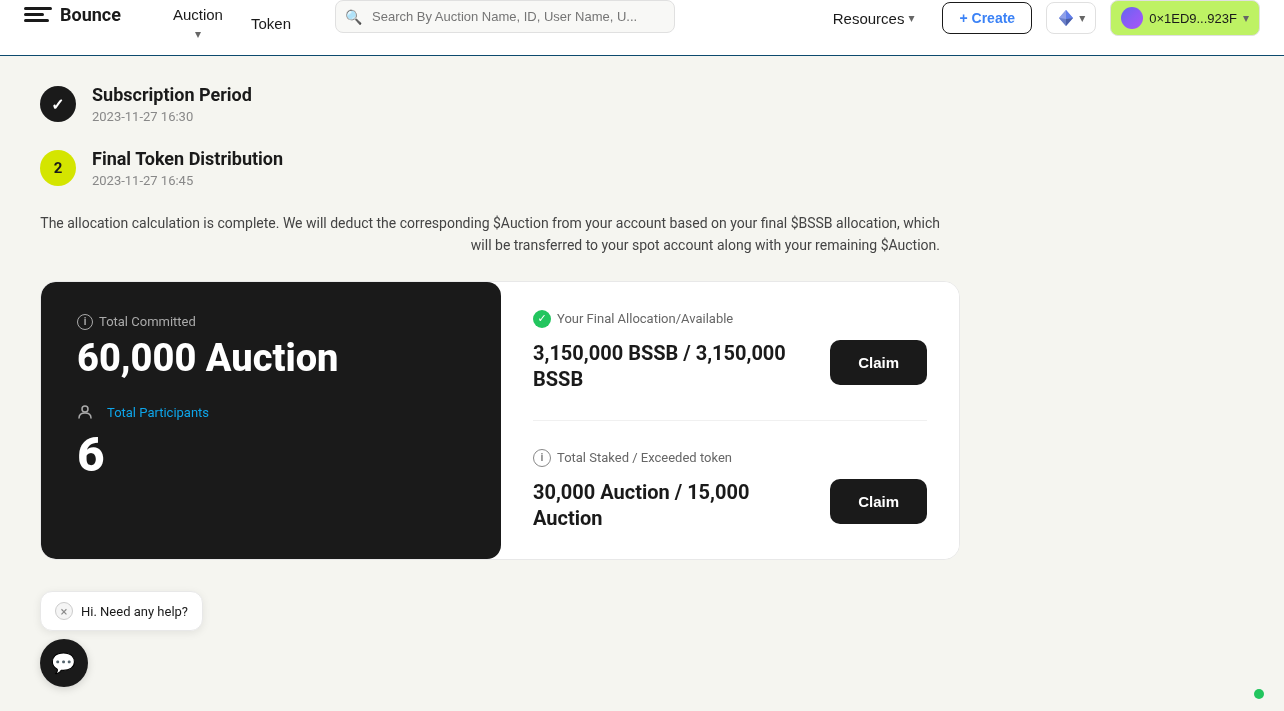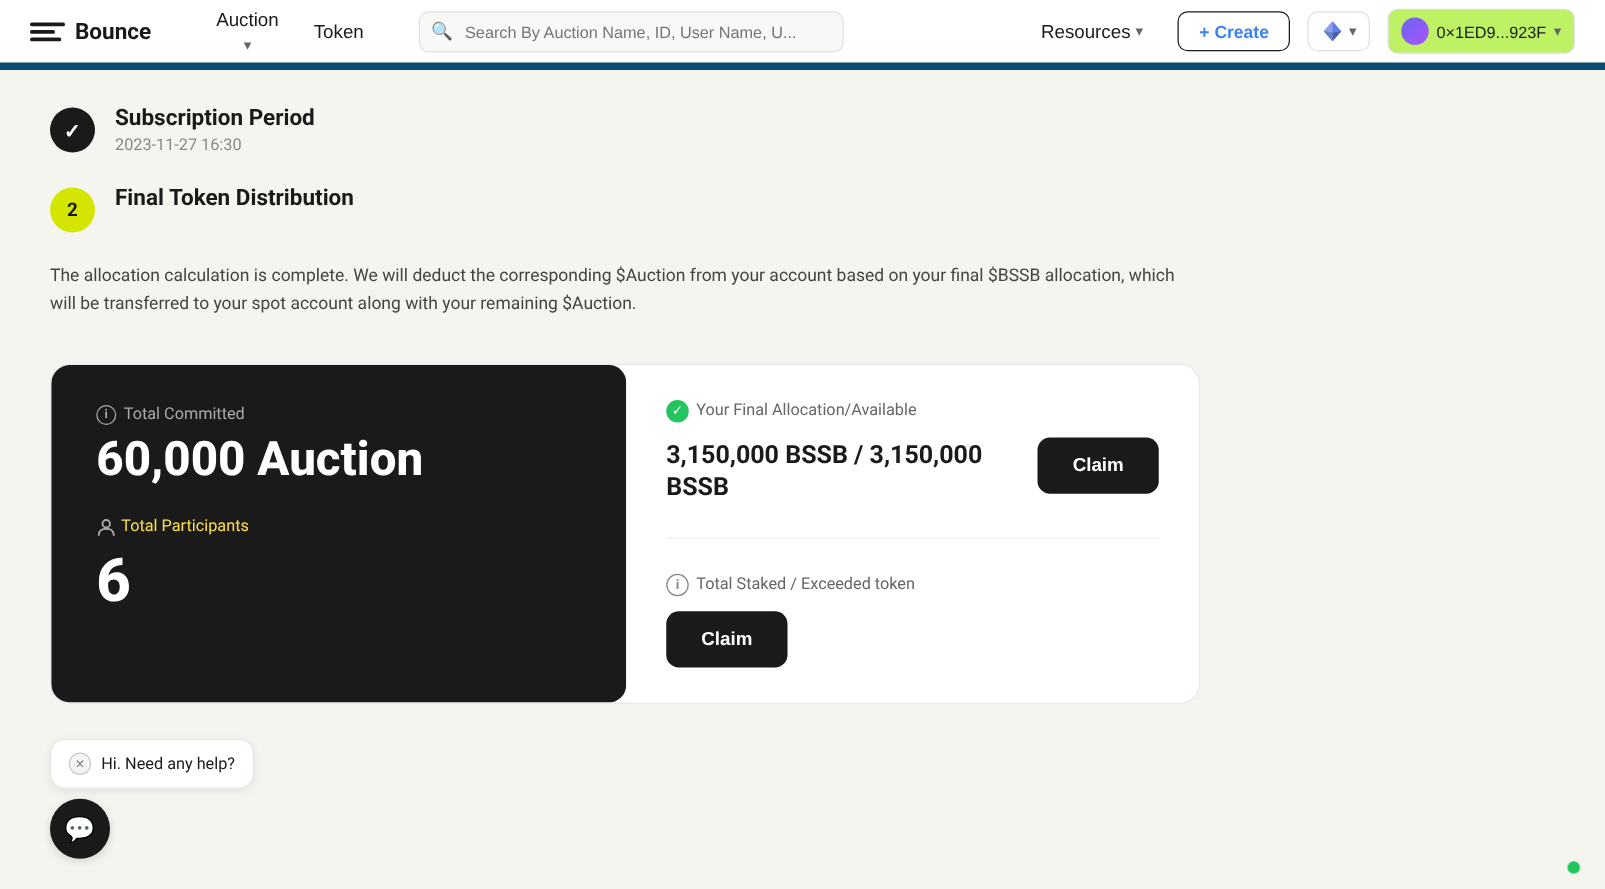--- a/index.html
+++ b/index.html
@@ -7,25 +7,25 @@
       font-family: -apple-system, BlinkMacSystemFont, 'Segoe UI', Roboto, sans-serif;
       background: #f5f5f0;
       min-height: 711px;
       width: 1284px;
       overflow: hidden;
     }
 
     
     .navbar {
       background: #fff;
-      border-bottom: 6px solid #0c4a6e;
+      border-bottom: 1px solid #0c4a6e;
       height: 56px;
       display: flex;
-      align-items: center;
-      padding: 17px 24px;
+      align-items: flex-start;
+      padding: 0 24px;
       gap: 32px;
       position: fixed;
       top: 0;
       left: 0;
       right: 0;
       z-index: 100;
     }
     .nav-logo {
       display: flex;
       align-items: center;
@@ -230,22 +230,23 @@
     .timeline-date {
       font-size: 13px;
       color: #888;
     }
 
     
     .allocation-text {
       font-size: 14px;
       color: #444;
       line-height: 1.6;
-      margin-bottom: 36px;
+      margin-bottom: 24px;
       max-width: 900px;
+      text-align: right;
     }
 
     
     .card-row {
       display: flex;
       gap: 0;
       background: #fff;
       border-radius: 16px;
       overflow: hidden;
       border: 1px solid #e8e8e8;
@@ -291,24 +292,24 @@
     .card-big-number {
       font-size: 38px;
       font-weight: 800;
       color: #fff;
       margin-bottom: 24px;
       line-height: 1.1;
     }
 
     .card-participants-label {
       display: flex;
-      align-items: center;
-      gap: 4px;
-      font-size: 13px;
-      color: #fde047;
+      align-items: flex-end;
+      gap: 14px;
+      font-size: 13px;
+      color: #0ea5e9;
       margin-bottom: 6px;
     }
 
     .card-participants-number {
       font-size: 48px;
       font-weight: 800;
       color: #fff;
     }
 
     
@@ -512,20 +513,21 @@
         <div class="timeline-date">2023-11-27 16:30</div>
       </div>
     </div>
 
     <div class="timeline-item">
       <div class="timeline-step step-active">
         <span>2</span>
       </div>
       <div class="timeline-content">
         <div class="timeline-title">Final Token Distribution</div>
+        <div class="timeline-date">2023-11-27 16:45</div>
       </div>
     </div>
   </div>
 
   <p class="allocation-text">The allocation calculation is complete. We will deduct the corresponding $Auction from your account based on your final $BSSB allocation, which will be transferred to your spot account along with your remaining $Auction.</p>
 
   <div class="card-row">
 
     <div class="card-dark">
       <div class="card-section-label">
@@ -560,20 +562,21 @@
       </div>
 
       <div class="divider"></div>
 
       <div class="light-section">
         <div class="light-section-header">
           <div class="info-circle">i</div>
           <span>Total Staked / Exceeded token</span>
         </div>
         <div class="light-section-row">
+          <div class="allocation-value">30,000 Auction / 15,000 Auction</div>
           <button class="claim-btn">
             <span>Claim</span>
           </button>
         </div>
       </div>
 
     </div>
   </div>
 </div>
 

